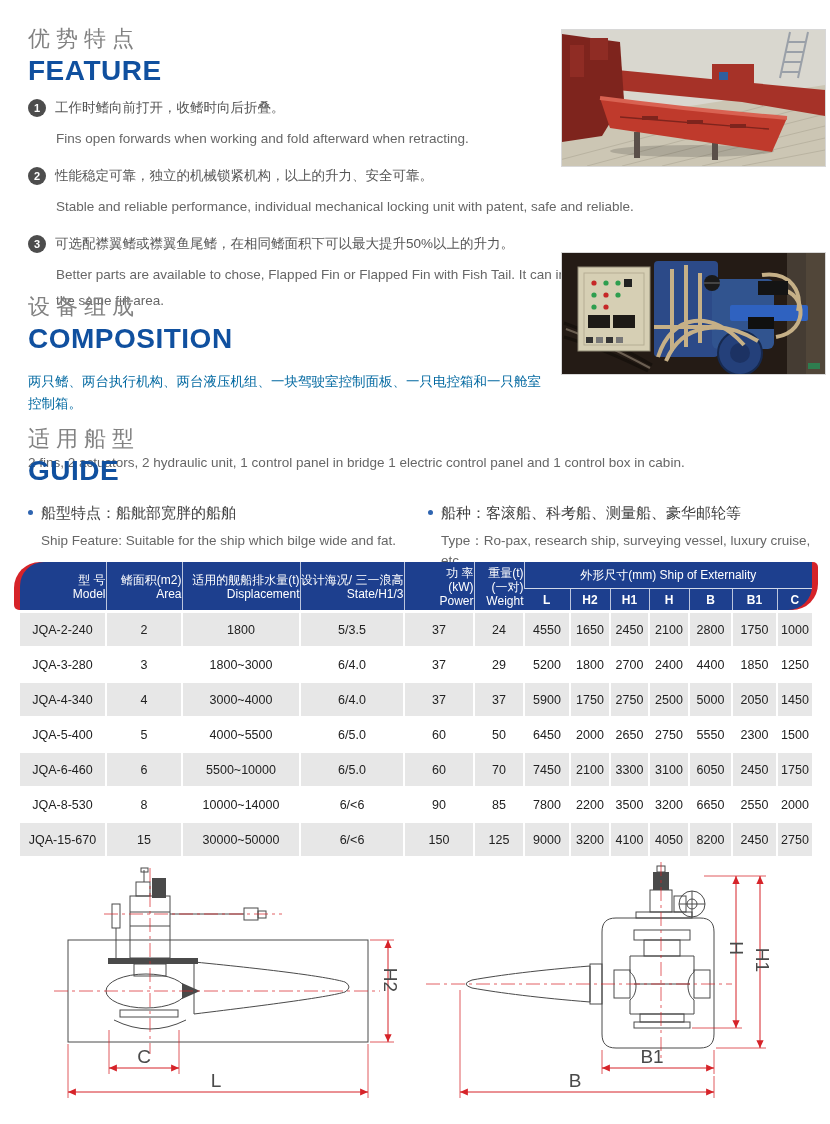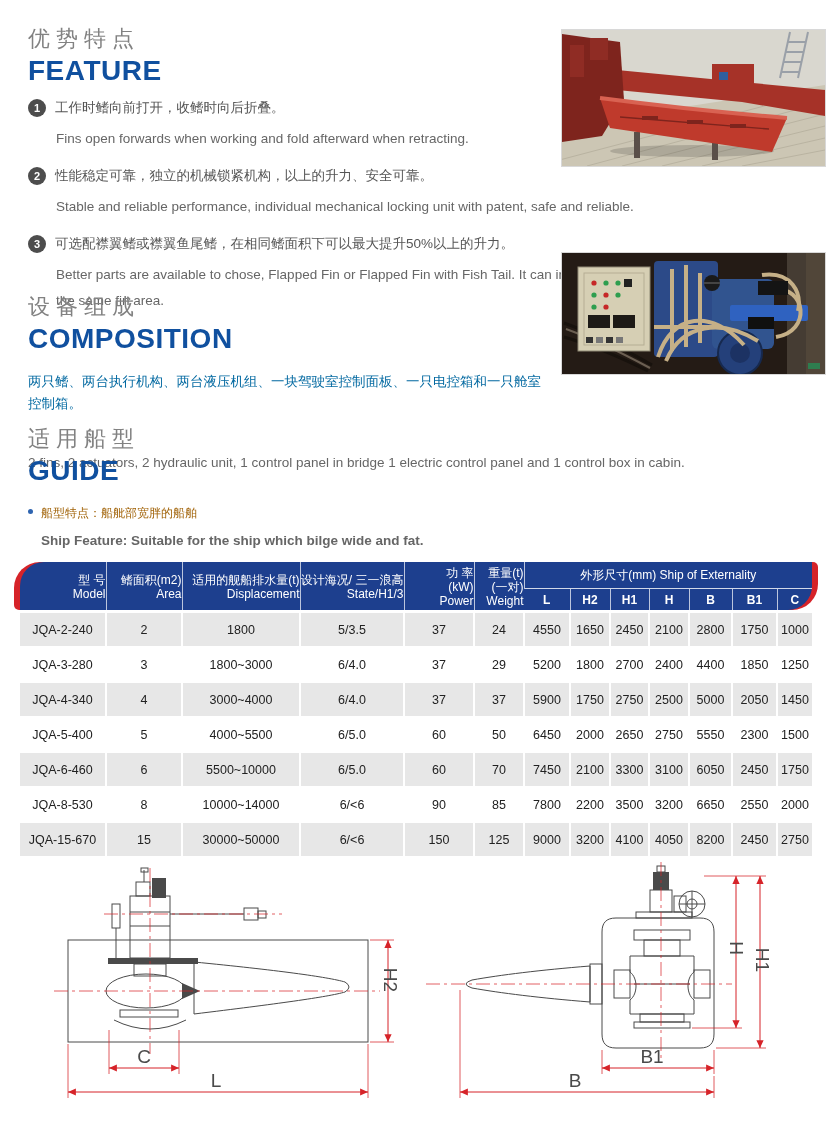--- a/index.html
+++ b/index.html
@@ -18,23 +18,23 @@
   .item-en{margin:7px 0 13px 28px;font-size:13.5px;color:#666;line-height:26px;max-width:772px;}
   .sec-composition{top:294px;width:520px;}
   .desc-zh{margin-top:16px;font-size:13.5px;color:#0369a1;line-height:22px;}
   .desc-en{margin-top:8px;font-size:13.5px;color:#666;line-height:22px;max-width:770px;}
   .sec-composition .desc-en{width:770px;margin-top:37px;}
   .sec-guide{top:426px;width:784px;}
   .bullets{display:flex;margin-top:16px;}
   .bullet{flex:0 0 auto;}
   .bullet.b-left{width:400px;}
   .bullet.b-right{width:384px;}
-  .b-zh{font-size:12px;color:#a16207;line-height:20px;}
+  .b-zh{font-size:15px;color:#404040;line-height:20px;}
   .dot{display:inline-block;width:5px;height:5px;border-radius:50%;background:#2e64b0;margin-right:8px;vertical-align:3px;}
-  .b-en{margin:8px 0 0 13px;font-size:13.5px;color:#666;line-height:20px;font-weight:bold;}
+  .b-en{margin:8px 0 0 13px;font-size:13.5px;color:#666;line-height:20px;}
   
   .photo{position:absolute;border:1px solid #d8d8d8;background:#eee;}
   .photo svg{display:block;}
   .photo-1{left:561px;top:29px;}
   .photo-2{left:561px;top:252px;}
   
   .table-wrap{position:absolute;left:20px;top:562px;width:792px;}
   .hdr-red{position:absolute;left:-6px;top:0;width:804px;height:48px;background:#d62329;border-radius:26px 5px 26px 5px;}
   .hdr-blue{position:absolute;left:0;top:0;width:792px;height:48px;background:#1d3f8e;border-radius:24px 0 24px 0;}
   table.spec{position:relative;width:792px;border-collapse:collapse;table-layout:fixed;}
@@ -193,20 +193,24 @@
   </div>
 
   <div class="sec sec-guide">
     <div class="title-zh">适用船型</div>
     <div class="title-en">GUIDE</div>
     <div class="bullets">
       <div class="bullet b-left">
         <div class="b-zh"><span class="dot"></span><span>船型特点：船舭部宽胖的船舶</span></div>
         <div class="b-en">Ship Feature:  Suitable for the ship which bilge wide and fat.</div>
       </div>
+      <div class="bullet b-right">
+        <div class="b-zh"><span class="dot"></span><span>船种：客滚船、科考船、测量船、豪华邮轮等</span></div>
+        <div class="b-en">Type：Ro-pax, research ship, surveying vessel, luxury cruise, etc.</div>
+      </div>
     </div>
   </div>
 
   <div class="table-wrap">
     <div class="hdr-red"></div>
     <div class="hdr-blue"></div>
     <table class="spec">
       <colgroup>
         <col style="width:86px">
           <col style="width:76px">

